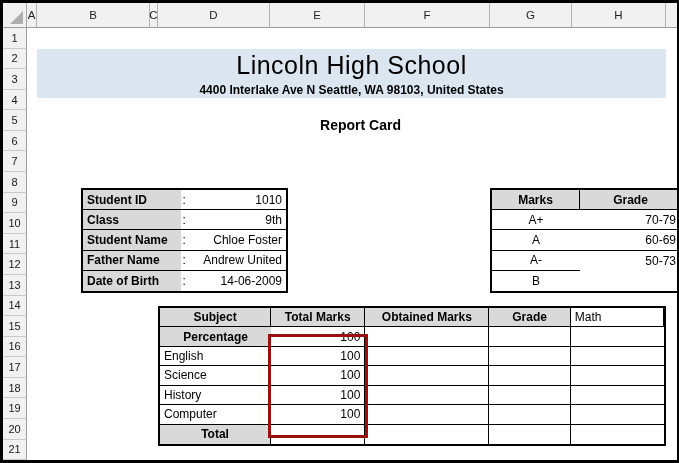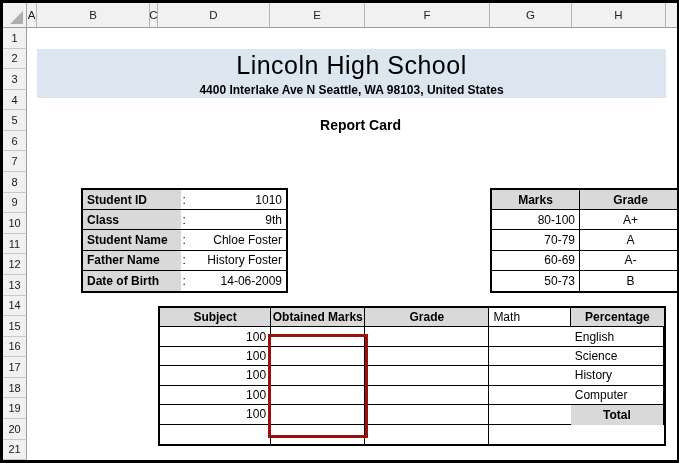--- a/index.html
+++ b/index.html
@@ -113,46 +113,46 @@
       <div class="c fill b hb">Class</div>
       <div class="c colon hb">:</div>
       <div class="c ra hb">9th</div>
 
       <div class="c fill b hb">Student Name</div>
       <div class="c colon hb">:</div>
       <div class="c ra hb">Chloe Foster</div>
 
       <div class="c fill b hb">Father Name</div>
       <div class="c colon hb">:</div>
-      <div class="c ra hb">History Foster</div>
+      <div class="c ra hb">Andrew United</div>
 
       <div class="c fill b">Date of Birth</div>
       <div class="c colon">:</div>
       <div class="c ra">14-06-2009</div>
     </div>
 
     <div class="tb gscale">
       <div class="c fill b ctr hb vb">Marks</div>
       <div class="c fill b ctr hb">Grade</div>
 
-      <div class="c ra hb vb">80-100</div>
       <div class="c ctr hb">A+</div>
 
       <div class="c ra hb vb">70-79</div>
       <div class="c ctr hb">A</div>
 
       <div class="c ra hb vb">60-69</div>
       <div class="c ctr hb">A-</div>
 
       <div class="c ra vb">50-73</div>
       <div class="c ctr">B</div>
     </div>
 
     <div class="tb marks">
       <div class="c fill b ctr hb vb">Subject</div>
+      <div class="c fill b ctr hb vb">Total Marks</div>
       <div class="c fill b ctr hb vb">Obtained Marks</div>
       <div class="c fill b ctr hb vb">Grade</div>
       <div class="c hb vb">Math</div>
 
       <div class="c fill b ctr hb">Percentage</div>
       <div class="c ra hb vb">100</div>
       <div class="c hb vb"></div>
       <div class="c hb vb"></div>
       <div class="c hb"></div>
 

